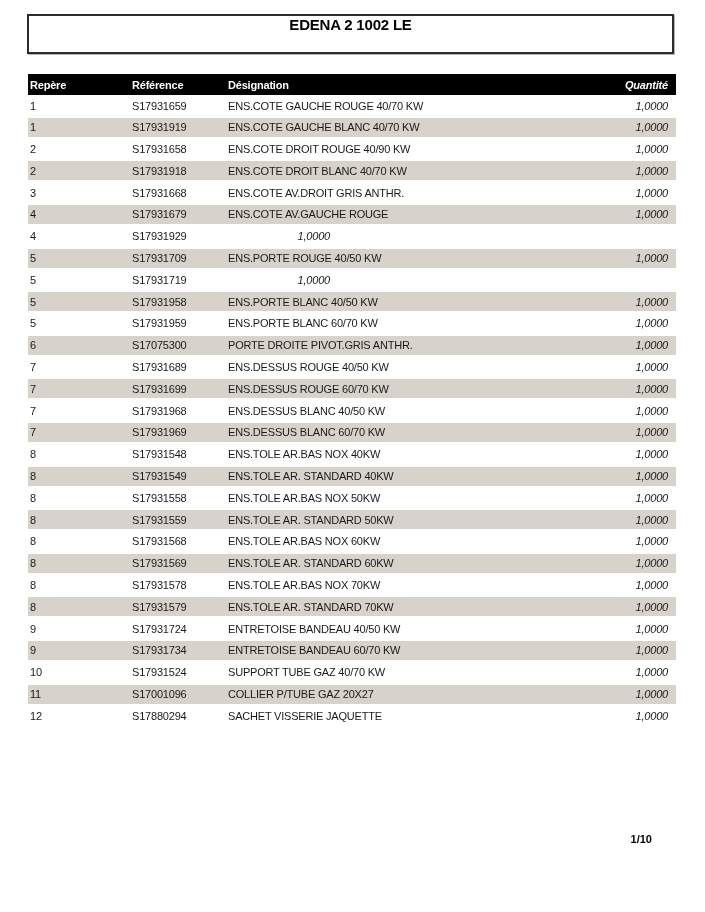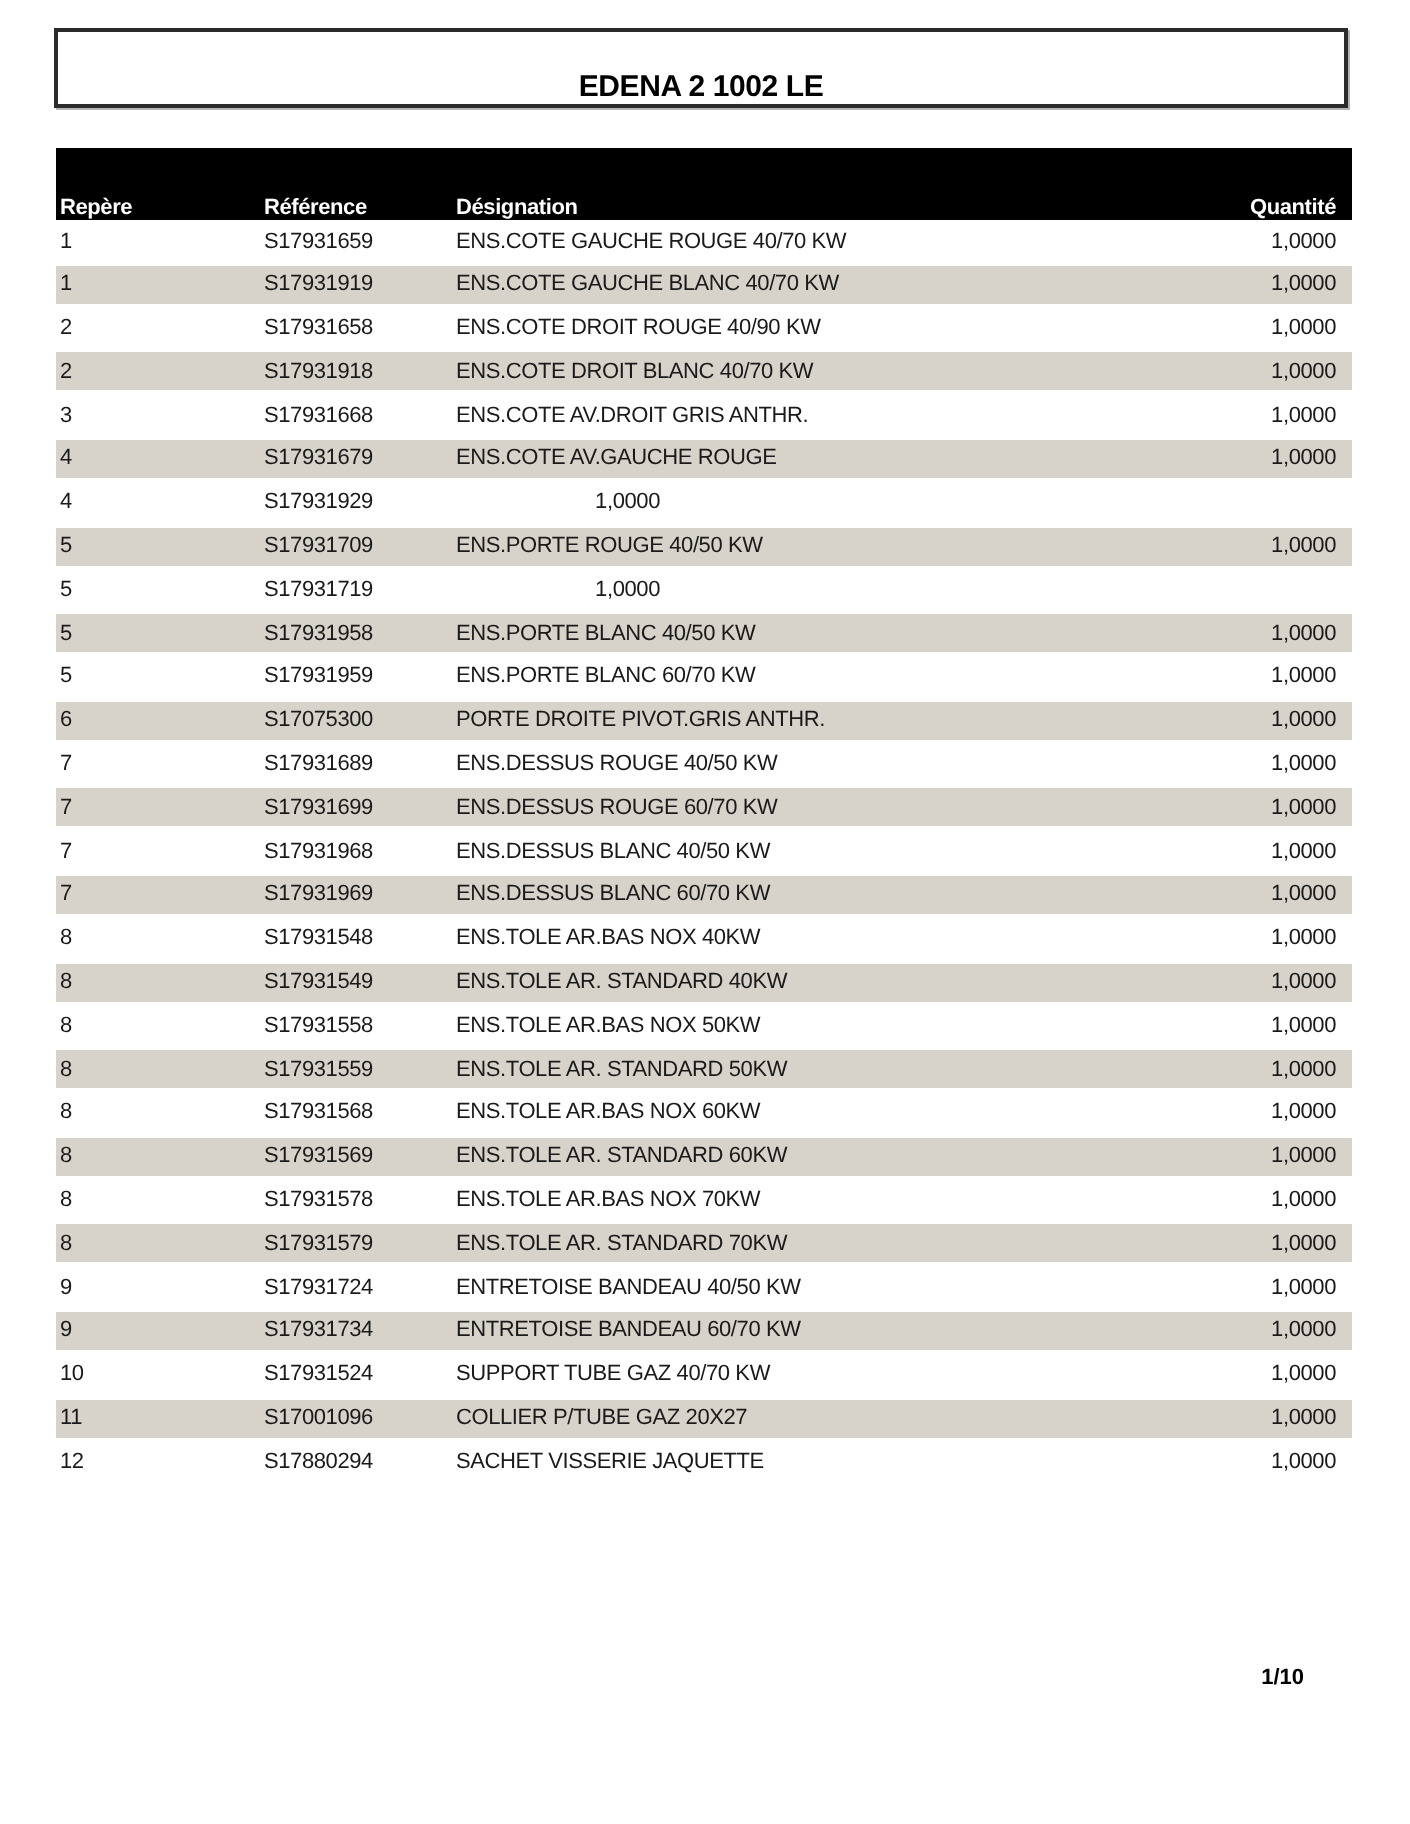--- a/index.html
+++ b/index.html
@@ -30,39 +30,39 @@
   }
   .title-box {
     position: absolute;
     left: 27px;
     top: 14px;
     width: 647px;
     height: 40px;
     border: 2px solid #2b2b2b;
     box-shadow: 1px 1px 0 #b5b5b5;
     display: flex;
-    align-items: flex-end;
+    align-items: flex-start;
     justify-content: center;
   }
   .title-text {
     font-size: 15px;
     font-weight: bold;
     letter-spacing: -0.2px;
     color: #000000;
   }
   .table {
     position: absolute;
     left: 28px;
     top: 74px;
     width: 648px;
   }
   .thead {
     display: flex;
-    align-items: flex-end;
-    height: 36px;
+    align-items: center;
+    height: 21px;
     background: var(--header-bg);
     color: var(--header-text);
     font-size: 11px;
     font-weight: bold;
     letter-spacing: -0.2px;
     margin-bottom: 1px;
   }
   .row {
     display: flex;
     align-items: center;
@@ -71,21 +71,21 @@
     font-size: 11px;
     letter-spacing: -0.2px;
     color: var(--text);
   }
   .row:nth-child(even) {
     background: var(--row-alt-bg);
   }
   .c-repere   { width: 69px;  padding-left: 2px; flex-shrink: 0; }
   .c-ref      { width: 131px; flex-shrink: 0; padding-left: 35px; }
   .c-des      { flex: 1; min-width: 0; white-space: nowrap; overflow: hidden; }
-  .c-qty      { width: 110px; text-align: right; padding-right: 8px; flex-shrink: 0; }
+  .c-qty      { width: 110px; text-align: right; padding-right: 8px; flex-shrink: 0; font-style: italic; }
   .footer {
     position: absolute;
     left: 12px;
     top: 833px;
     width: 648px;
     text-align: right;
     padding-right: 8px;
     font-size: 11px;
     font-weight: bold;
     color: #000000;

